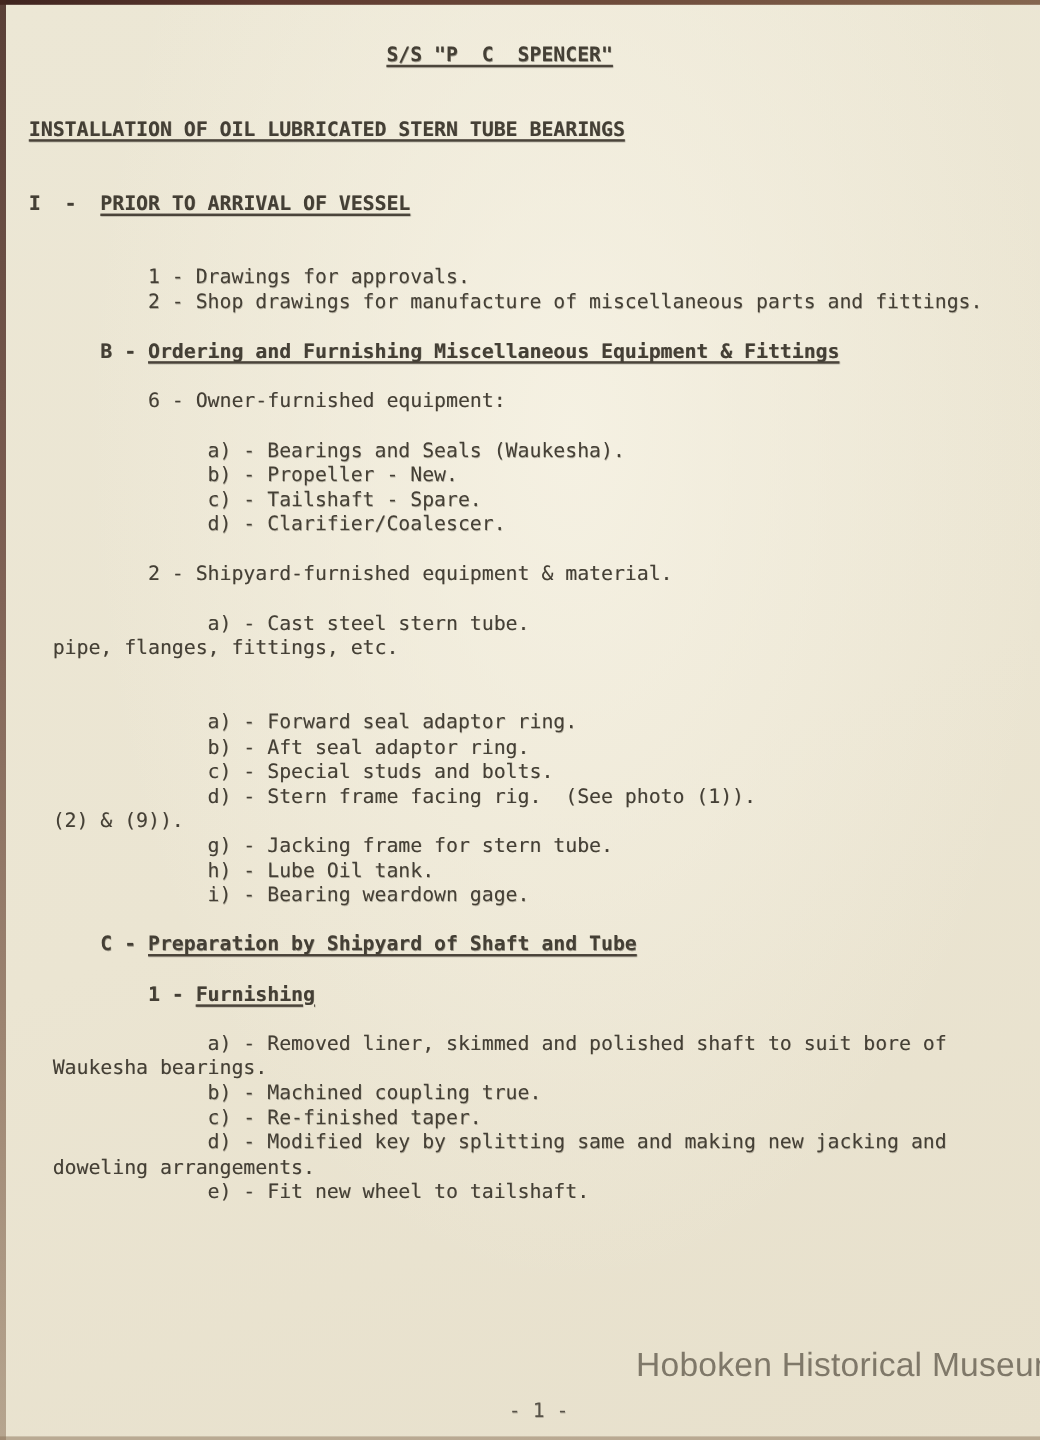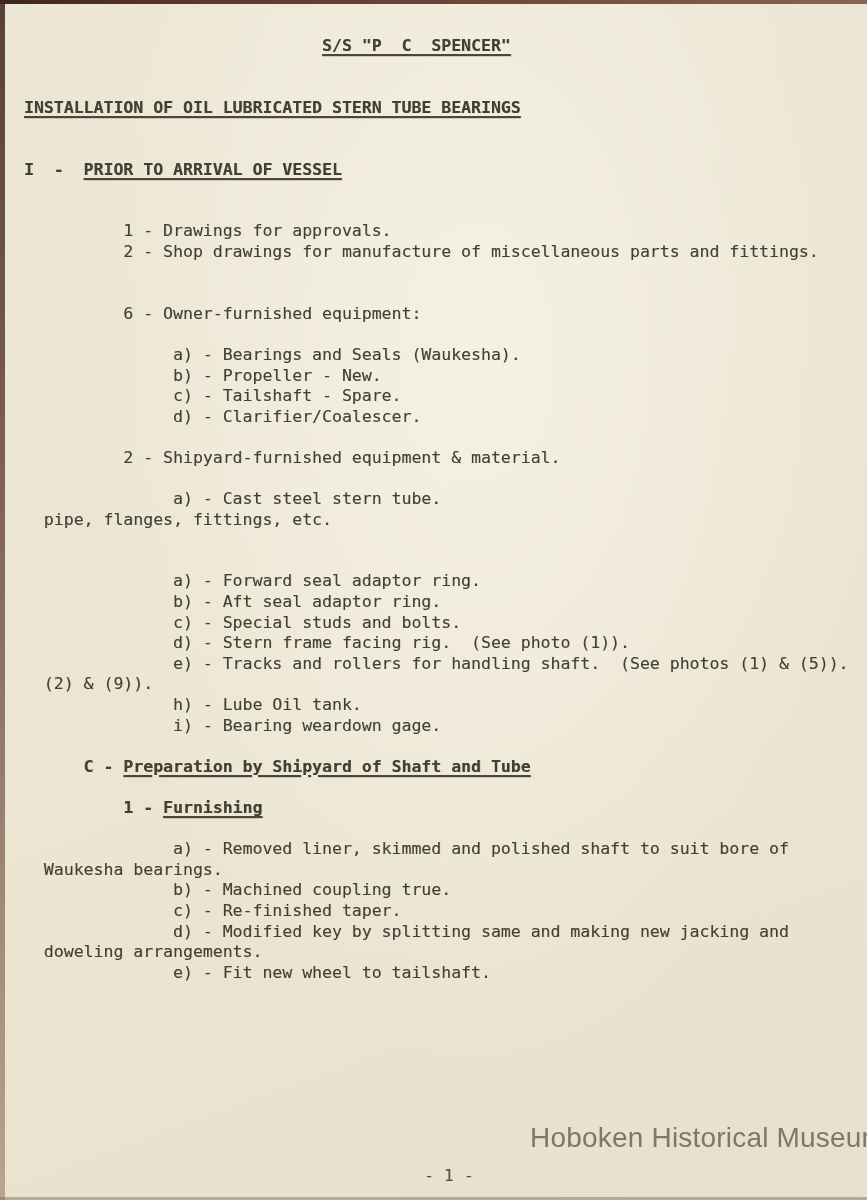--- a/index.html
+++ b/index.html
@@ -89,40 +89,41 @@
       <div class="line">&nbsp;</div>
       <div class="line heading"><span></span><span class="underlined">INSTALLATION OF OIL LUBRICATED STERN TUBE BEARINGS</span></div>
       <div class="line">&nbsp;</div>
       <div class="line">&nbsp;</div>
       <div class="line heading"><span>I  -  </span><span class="underlined">PRIOR TO ARRIVAL OF VESSEL</span></div>
       <div class="line">&nbsp;</div>
       <div class="line">&nbsp;</div>
       <div class="line">          1 - Drawings for approvals.</div>
       <div class="line">          2 - Shop drawings for manufacture of miscellaneous parts and fittings.</div>
       <div class="line">&nbsp;</div>
+      <div class="line heading"><span>      B - </span><span class="underlined">Ordering and Furnishing Miscellaneous Equipment &amp; Fittings</span></div>
       <div class="line">&nbsp;</div>
       <div class="line">          6 - Owner-furnished equipment:</div>
       <div class="line">&nbsp;</div>
       <div class="line">               a) - Bearings and Seals (Waukesha).</div>
       <div class="line">               b) - Propeller - New.</div>
       <div class="line">               c) - Tailshaft - Spare.</div>
       <div class="line">               d) - Clarifier/Coalescer.</div>
       <div class="line">&nbsp;</div>
       <div class="line">          2 - Shipyard-furnished equipment &amp; material.</div>
       <div class="line">&nbsp;</div>
       <div class="line">               a) - Cast steel stern tube.</div>
       <div class="line">  pipe, flanges, fittings, etc.</div>
       <div class="line">&nbsp;</div>
       <div class="line">&nbsp;</div>
       <div class="line">               a) - Forward seal adaptor ring.</div>
       <div class="line">               b) - Aft seal adaptor ring.</div>
       <div class="line">               c) - Special studs and bolts.</div>
       <div class="line">               d) - Stern frame facing rig.  (See photo (1)).</div>
-      <div class="line">               e) - Tracks and rollers for handling shaft.  (See photos (1) &amp; (5)).</div>
       <div class="line">  (2) &amp; (9)).</div>
+      <div class="line">               g) - Jacking frame for stern tube.</div>
       <div class="line">               h) - Lube Oil tank.</div>
       <div class="line">               i) - Bearing weardown gage.</div>
       <div class="line">&nbsp;</div>
       <div class="line heading"><span>      C - </span><span class="underlined">Preparation by Shipyard of Shaft and Tube</span></div>
       <div class="line">&nbsp;</div>
       <div class="line heading"><span>          1 - </span><span class="underlined">Furnishing</span></div>
       <div class="line">&nbsp;</div>
       <div class="line">               a) - Removed liner, skimmed and polished shaft to suit bore of</div>
       <div class="line">  Waukesha bearings.</div>
       <div class="line">               b) - Machined coupling true.</div>

